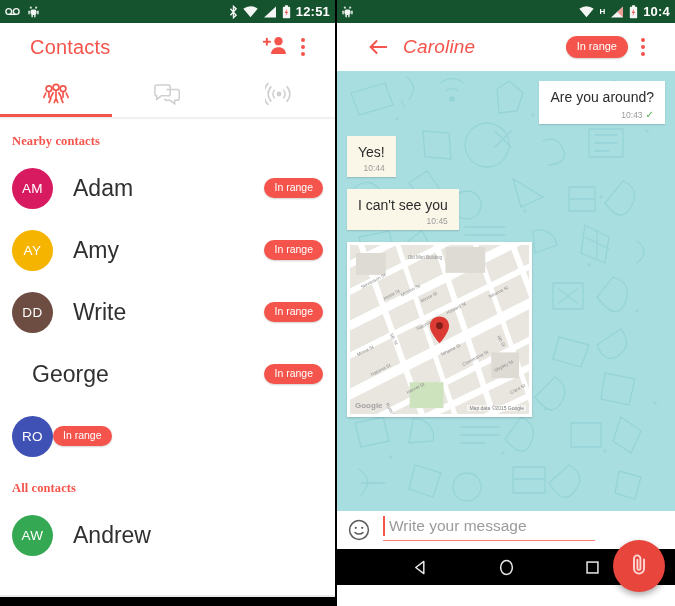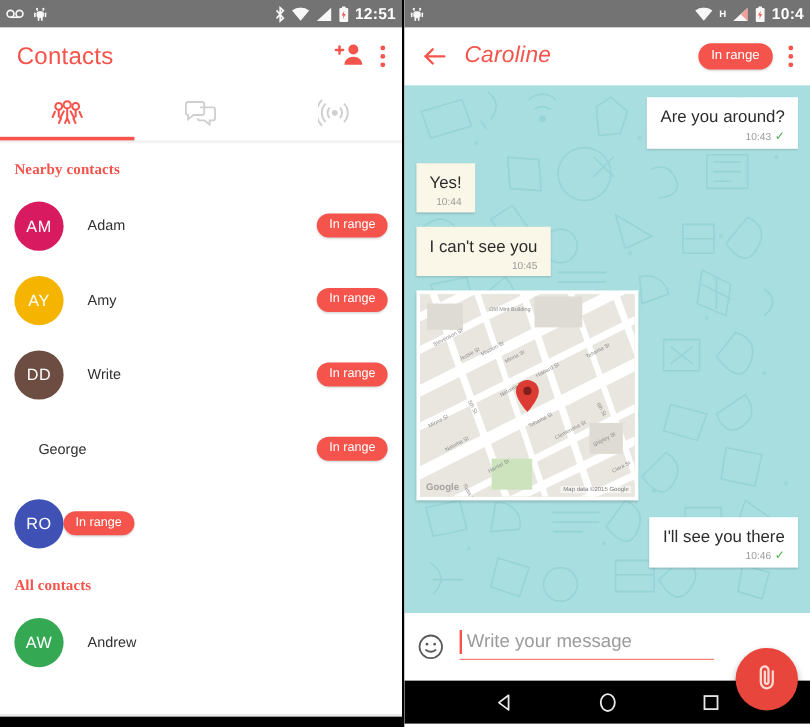--- a/index.html
+++ b/index.html
@@ -10,33 +10,33 @@
     overflow: hidden;
   }
   .stage { position: relative; width: 675px; height: 606px; display: flex; background:#000; }
 
   .phone { position: relative; width: 337px; height: 606px; overflow: hidden; background:#fff; }
   .phone.left  { border-right: 2px solid #000; }
   .phone.right { width: 338px; }
 
   
   .statusbar {
-    height: 23px; background: #737373; position: relative;
+    height: 23px; background: #14532d; position: relative;
     display: flex; align-items: center; padding: 0 5px; color:#fff;
   }
   .sb-left { display:flex; align-items:center; gap:8px; flex:1; }
   .sb-right { display:flex; align-items:center; gap:5px; }
   .sb-ico { display:block; opacity:.95; }
   .sb-time { font-size:13px; font-weight:700; letter-spacing:.2px; line-height:1; padding-bottom:1px; }
   .sb-h { font-size:8px; font-weight:700; line-height:1; align-self:flex-start; margin-top:3px; }
 
   
   .appbar {
     height: 48px; background:#fff; display:flex; align-items:center;
-    padding: 0 14px; position:relative; z-index:5;
+    padding: 0 30px; position:relative; z-index:5;
   }
   .appbar .title { color:#F4544B; font-size:20px; font-weight:400; letter-spacing:.2px; }
   .appbar.chat .title { font-size:19px; margin-left:14px;font-style:italic; }
   .appbar .spacer { flex:1; }
   .back-arrow { width:22px; height:22px; display:block; }
   .kebab { width:4px; display:flex; flex-direction:column; gap:3px; align-items:center; margin-left:13px; }
   .kebab i { width:4px; height:4px; border-radius:50%; background:#F4544B; display:block; }
 
   .pill {
     background:#F4544B; color:#fff; border-radius:13px;
@@ -58,21 +58,21 @@
     color:#F4544B; font-size:12.5px; font-weight:700; padding:14px 12px 8px;
     letter-spacing:.1px;
     font-family:Liberation Serif, serif;
   }
   .row { display:flex; align-items:center; height:62px; padding:0 12px; }
   .avatar {
     width:41px; height:41px; border-radius:50%; flex:0 0 41px;
     display:flex; align-items:center; justify-content:center;
     color:#fff; font-size:13.5px; letter-spacing:.4px;
   }
-  .row .name { margin-left:20px; font-size:12px; color:#303030; flex:1; }
+  .row .name { margin-left:20px; font-size:23px; color:#303030; flex:1; }
 
   
   .chat-body {
     position:relative; height: 440px; overflow:hidden;
     background:#A8DEE0;
   }
   .doodles { position:absolute; inset:0; opacity:.42; }
   .msgs { position:relative; padding: 10px 10px 0; }
   .bubble {
     display:inline-block; max-width:72%; padding:8px 11px 4px;
@@ -94,21 +94,21 @@
   .map-canvas { position:absolute; inset:3px; background:#E9E6DF; overflow:hidden; }
   .map-canvas svg { position:absolute; inset:0; }
   .map-cred {
     position:absolute; right:3px; bottom:3px; font-size:5px; color:#7a7a7a;
     background:rgba(255,255,255,.55); padding:0 2px; white-space:nowrap;
   }
   .map-logo { position:absolute; left:5px; bottom:4px; font-size:8px; color:#8d8d8d; font-weight:700; opacity:.75; }
 
   
   .composer {
-    height:56px; background:#fff; display:flex; align-items:center;
+    height:38px; background:#fff; display:flex; align-items:center;
     padding:0 10px; position:relative; z-index:6;
   }
   .emoji-ico { width:24px; height:24px; flex:0 0 24px; }
   .input-wrap { flex:1; margin-left:12px; margin-right:70px; position:relative; padding-bottom:4px; }
   .caret { position:absolute; left:0; top:1px; width:2px; height:20px; background:#F4544B; }
   .ph { font-size:15.5px; color:#9b9b9b; padding-left:6px; line-height:22px; }
   .underline { height:1.5px; background:#F4544B; opacity:.75; margin-top:3px; }
   .fab {
     position:absolute; right:10px; bottom:14px; width:52px; height:52px;
     border-radius:50%; background:#E8453C; z-index:9;
@@ -499,28 +499,20 @@
                   <path d="M90 72 c-5.4 0 -9.6 4.2 -9.6 9.4 0 7 9.6 17.4 9.6 17.4 s9.6 -10.4 9.6 -17.4 c0 -5.2 -4.2 -9.4 -9.6 -9.4z" fill="#DB3B32"></path>
                   <circle cx="90" cy="81.2" r="3.4" fill="#7E1F1A"></circle>
                 </g>
               </svg>
               <span class="map-logo">Google</span>
               <span class="map-cred">Map data ©2015 Google</span>
             </div>
           </div>
         </div>
 
-        <div class="line out" style="margin-top:14px;">
-          <div class="bubble b-out">
-            <div class="txt">I'll see you there</div>
-            <div class="meta">
-              <span>10:46</span><span class="tick">✓</span>
-            </div>
-          </div>
-        </div>
 
       </div>
     </div>
 
     <div class="fab">
       <span>
         <svg width="24" height="24" viewBox="0 0 24 24" fill="none" stroke="#FBD9D5" stroke-width="1.9" stroke-linecap="round" stroke-linejoin="round">
           <path d="M17 7.4 v9.2 a5 5 0 0 1 -10 0 V6.6 a3.2 3.2 0 0 1 6.4 0 v9.8 a1.5 1.5 0 0 1 -3 0 V7.6"></path>
         </svg>
       </span>

